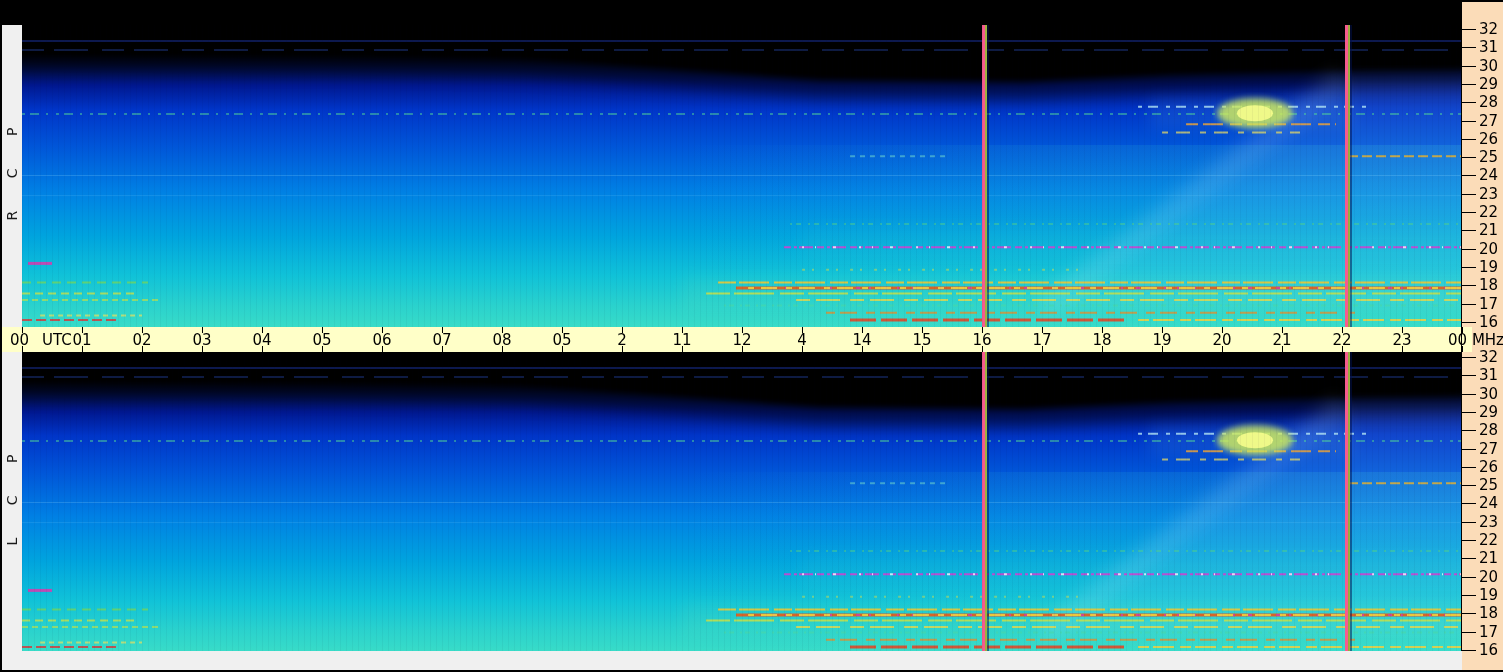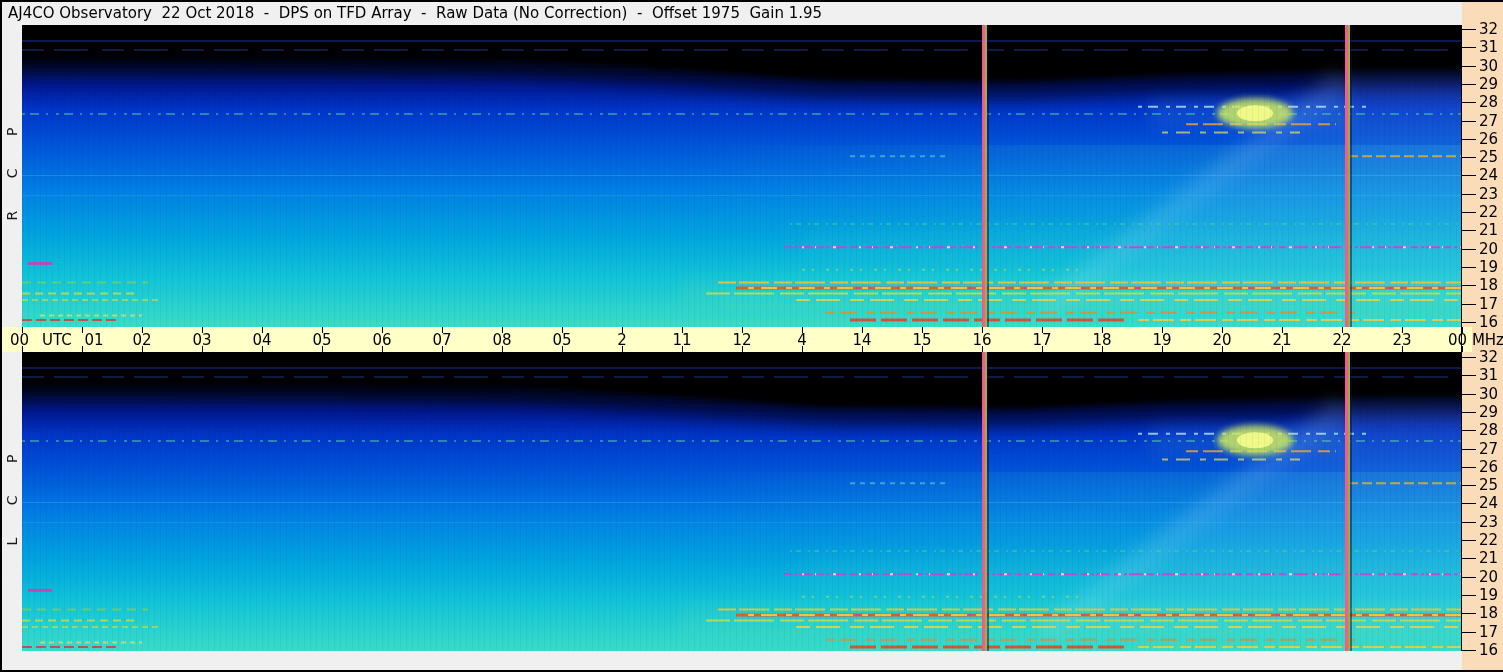--- a/index.html
+++ b/index.html
@@ -25,21 +25,20 @@
   .htick{position:absolute;width:1px;height:6px;background:#000;}
   .hlabel{position:absolute;top:50%;transform:translate(-50%,-50%);font-size:15px;color:#000;line-height:1;}
   .hfix{position:absolute;top:50%;transform:translateY(-50%);font-size:15px;color:#000;line-height:1;white-space:pre;}
   .bottomstrip{position:absolute;left:2px;top:651px;width:1460px;height:19px;background:#f0f0f0;z-index:2;}
 </style>
 </head>
 <body>
 
 <div class="window">
 
-  <div class="titlebar">AJ4CO Observatory  22 Oct 2018  -  DPS on TFD Array  -  Raw Data (No Correction)  -  Offset 1975  Gain 1.95</div>
 
   <div class="freqcol">
       <div class="ftick" style="top: 27px;"></div>
       <div class="flabel" style="top: 27px;">32</div>
       <div class="ftick" style="top: 45.31px;"></div>
       <div class="flabel" style="top: 45.31px;">31</div>
       <div class="ftick" style="top: 63.62px;"></div>
       <div class="flabel" style="top: 63.62px;">30</div>
       <div class="ftick" style="top: 81.93px;"></div>
       <div class="flabel" style="top: 81.93px;">29</div>
@@ -191,21 +190,21 @@
   </div>
 
   <div class="timebar">
     <span class="hfix" style="left:8px">00</span>
     <span class="hfix" style="left:40px">UTC</span>
     <span class="hfix" style="left:1446px"><span>00</span> <span>MHz</span></span>
   <div class="htick" style="left: 20px; top: 0px;"></div>
       <div class="htick" style="left: 20px; bottom: 0px;"></div>
       <div class="htick" style="left: 80px; top: 0px;"></div>
       <div class="htick" style="left: 80px; bottom: 0px;"></div>
-      <div class="hlabel" style="left: 92px; text-align: center;">01</div>
+      <div class="hlabel" style="left: 80px; text-align: center;">01</div>
       <div class="htick" style="left: 140px; top: 0px;"></div>
       <div class="htick" style="left: 140px; bottom: 0px;"></div>
       <div class="hlabel" style="left: 140px;">02</div>
       <div class="htick" style="left: 200px; top: 0px;"></div>
       <div class="htick" style="left: 200px; bottom: 0px;"></div>
       <div class="hlabel" style="left: 200px;">03</div>
       <div class="htick" style="left: 260px; top: 0px;"></div>
       <div class="htick" style="left: 260px; bottom: 0px;"></div>
       <div class="hlabel" style="left: 260px;">04</div>
       <div class="htick" style="left: 320px; top: 0px;"></div>

